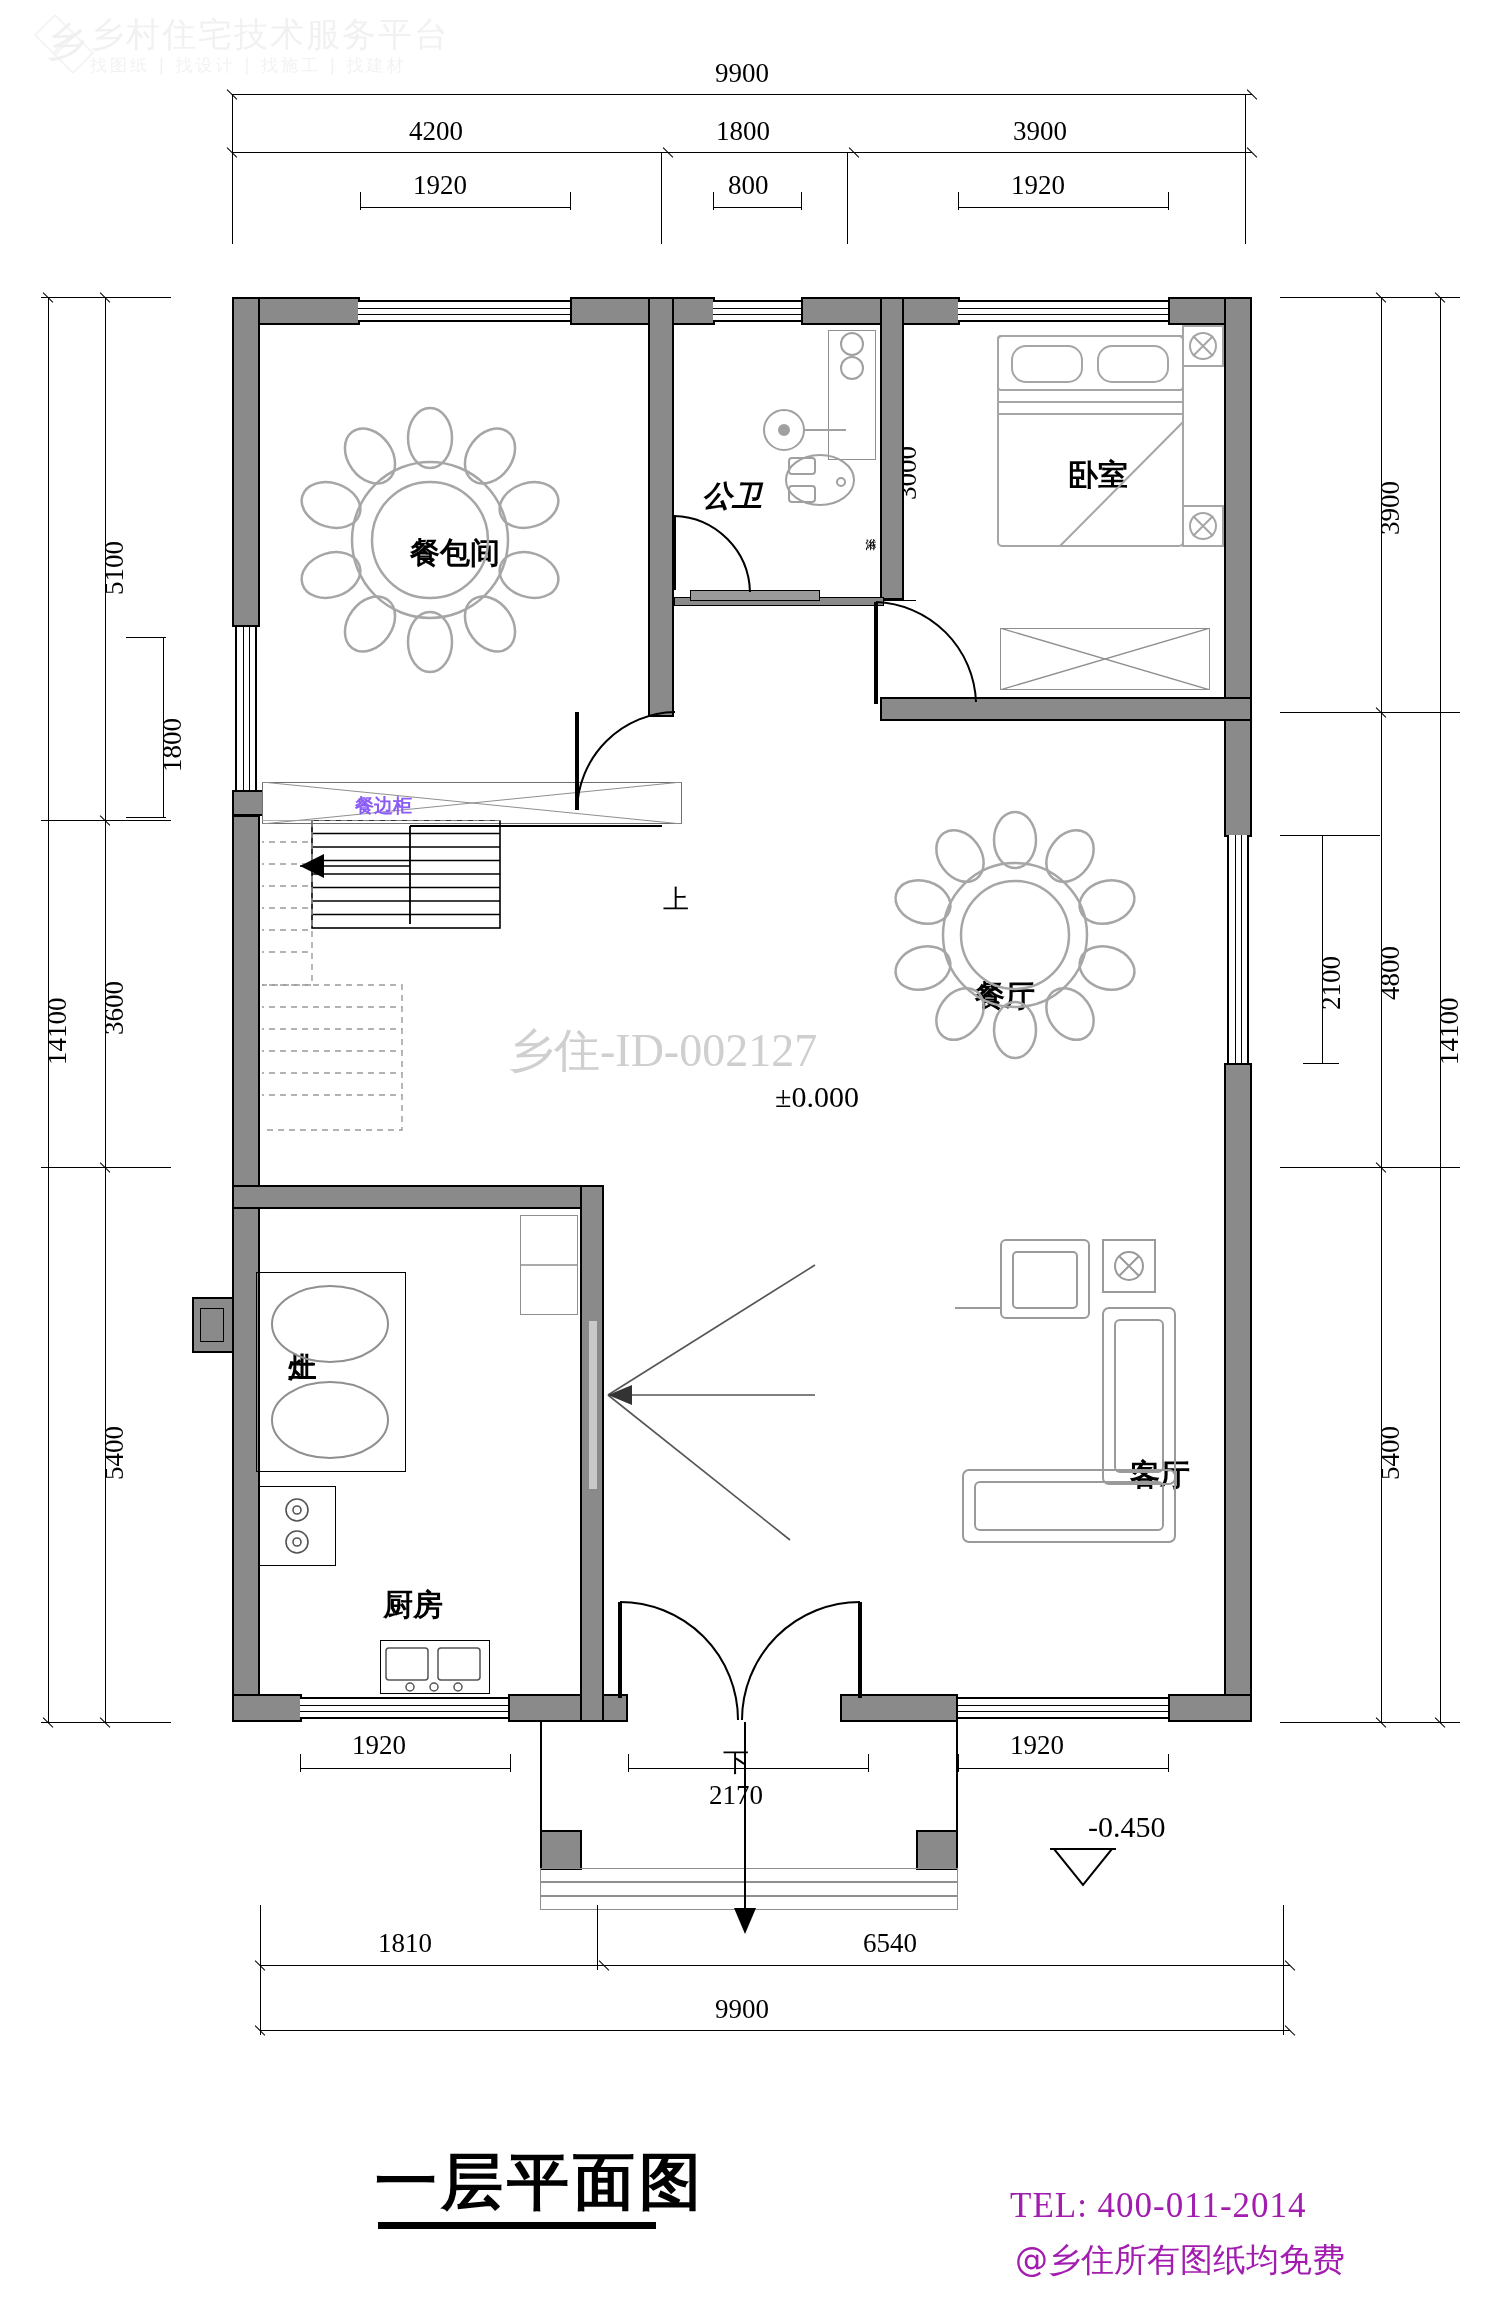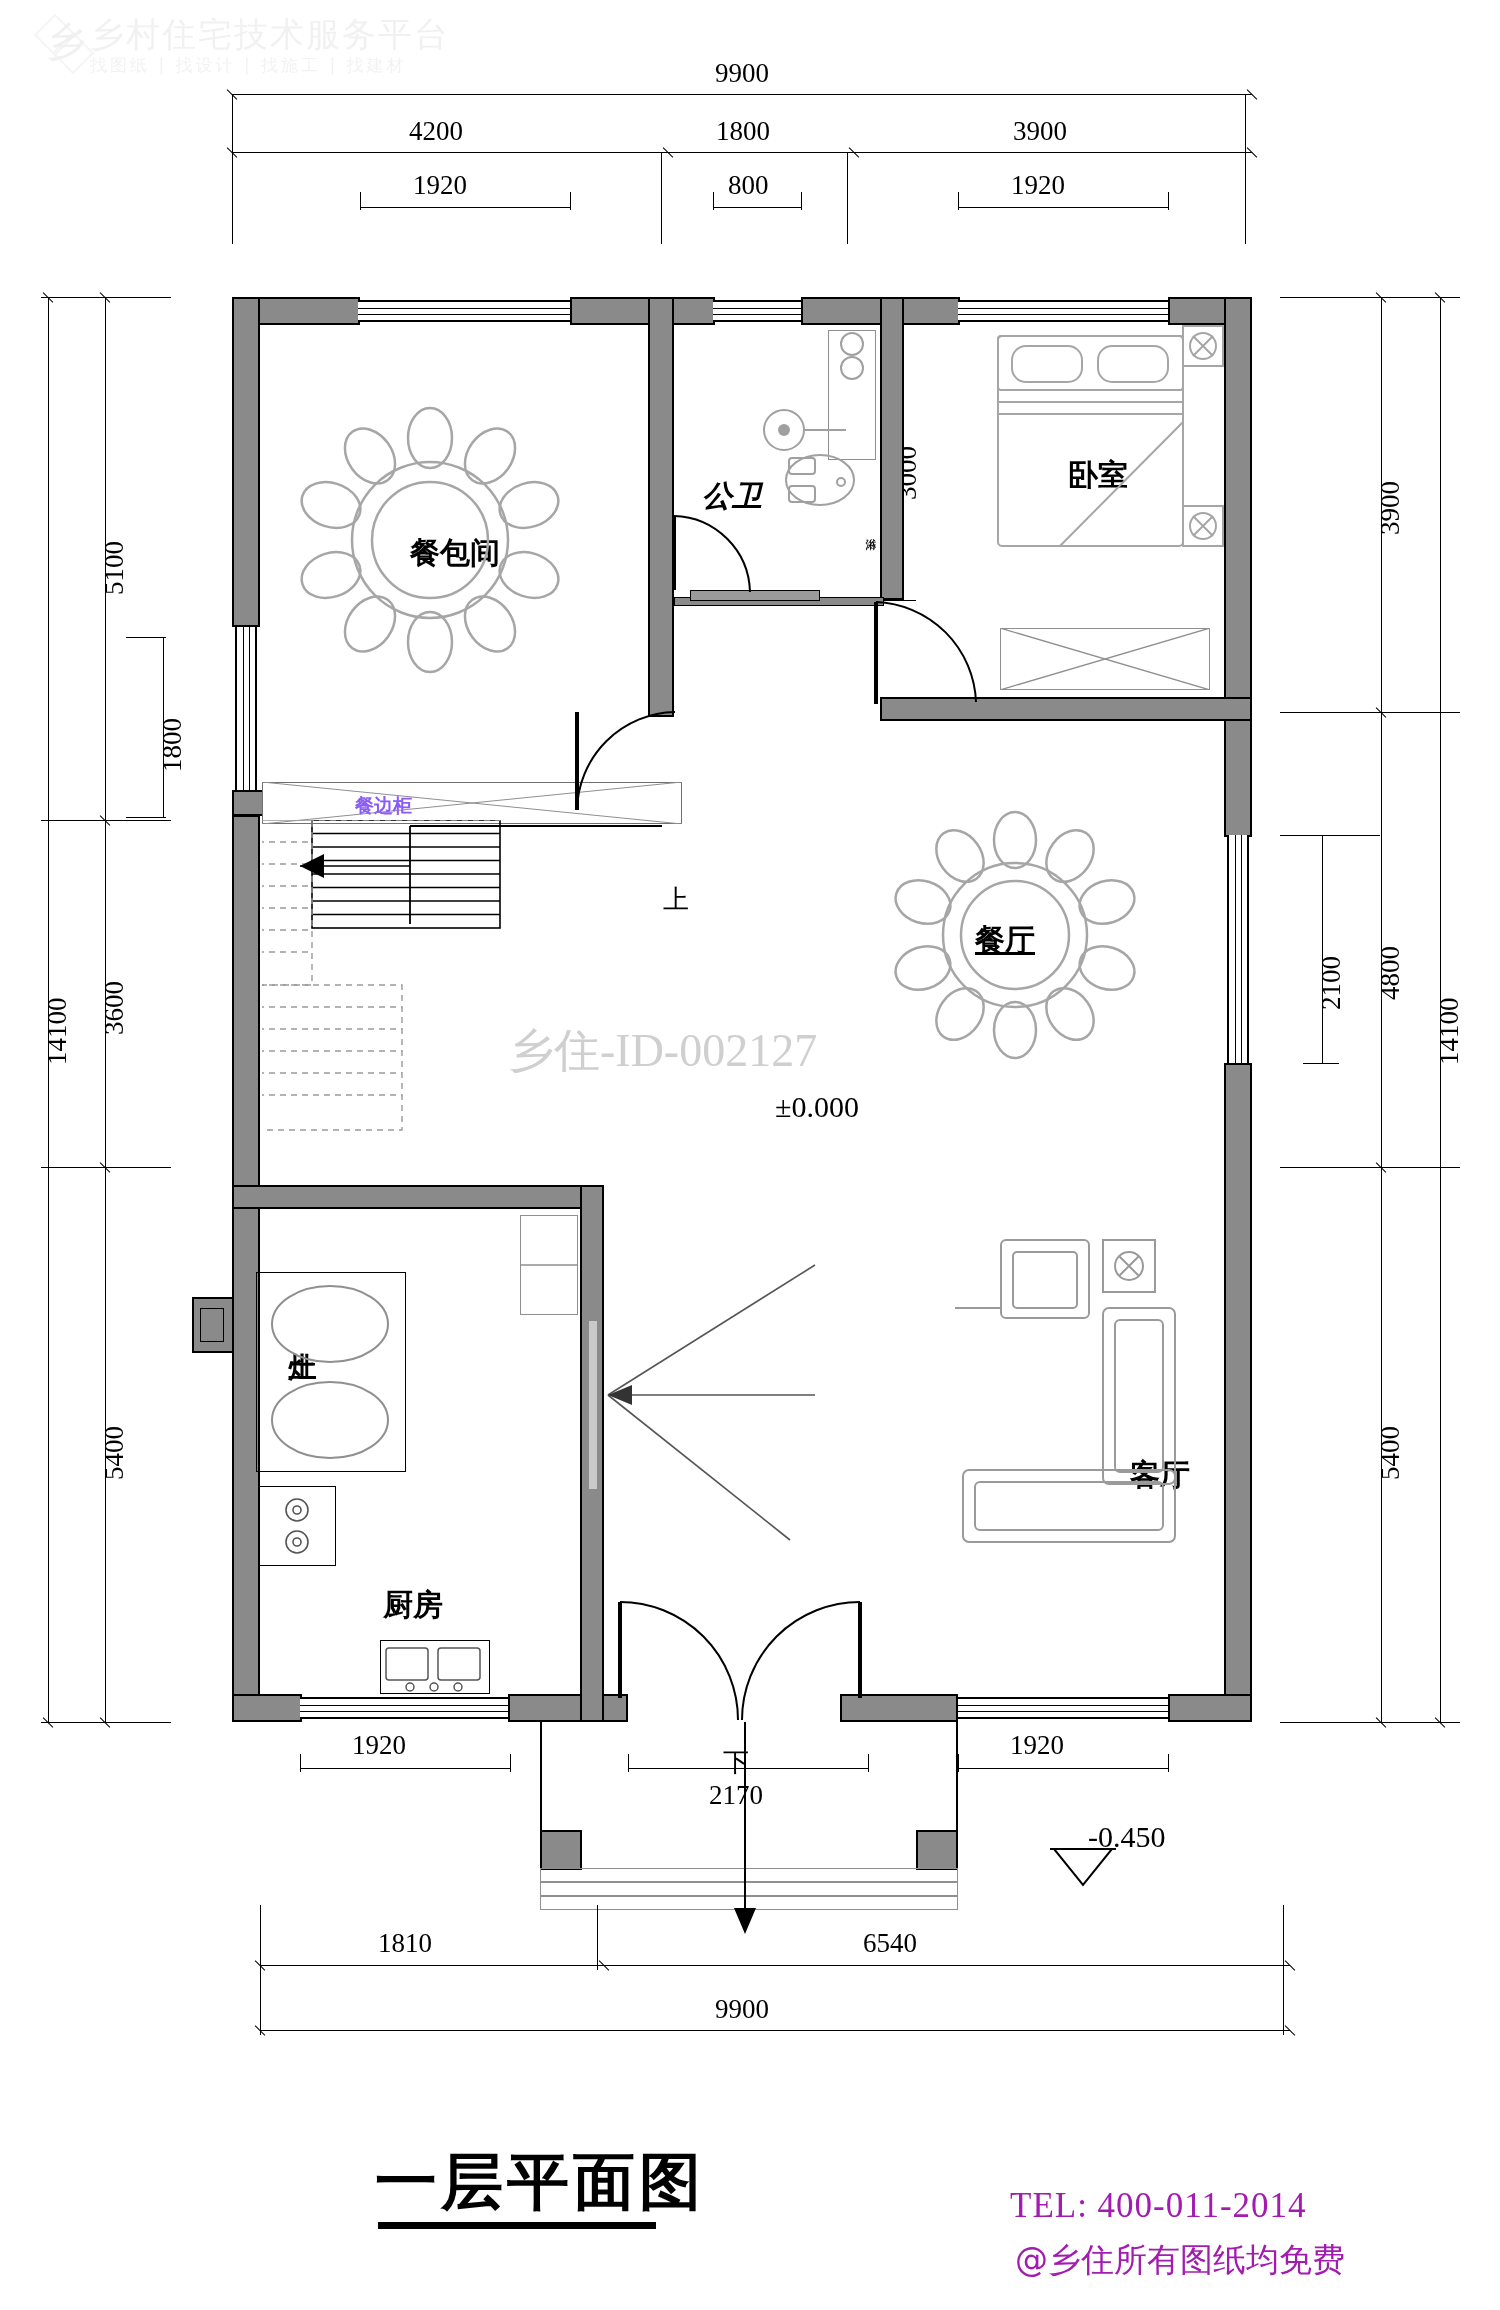--- a/index.html
+++ b/index.html
@@ -61,21 +61,21 @@
   
   .foot{position:absolute;color:#a21caf;white-space:nowrap;
         font-family:"Liberation Serif",serif;}
   #footTel{left:1010px;top:2186px;font-size:35px;letter-spacing:1px;}
   #footAt{left:1015px;top:2238px;font-size:33px;font-family:"DejaVu Sans",sans-serif;}
 
   
   #wmid{position:absolute;left:508px;top:1020px;font-size:46px;color:#cfcfcf;
         font-family:"Liberation Serif",serif;white-space:nowrap;}
   
-  .elev{position:absolute;font-size:30px;font-family:"Liberation Serif",serif;white-space:nowrap;margin-top:10px;}
+  .elev{position:absolute;font-size:30px;font-family:"Liberation Serif",serif;white-space:nowrap;}
 </style>
 </head>
 <body>
 
 <div id="brand" class="abs">
   <div class="diamond"></div>
   <div class="diamond2"></div>
   <div class="bz">乡</div>
   <div class="bt">乡村住宅技术服务平台</div>
   <div class="bs">找图纸 | 找设计 | 找施工 | 找建材</div>
@@ -215,21 +215,21 @@
 <div class="wall" style="left:916px;top:1830px;width:42px;height:40px;"></div>
 <div class="thin" style="left:540px;top:1868px;width:418px;height:14px;"></div>
 <div class="thin" style="left:540px;top:1882px;width:418px;height:14px;"></div>
 <div class="thin" style="left:540px;top:1896px;width:418px;height:14px;"></div>
 <div class="thin" style="left:540px;top:1722px;width:2px;height:110px;border:none;background:#000;"></div>
 <div class="thin" style="left:956px;top:1722px;width:2px;height:110px;border:none;background:#000;"></div>
 
 <div class="rlabel" style="left:410px;top:533px;">餐包间</div>
 <div class="rlabel" style="left:702px;top:476px;font-style:italic;">公卫</div>
 <div class="rlabel" style="left:1068px;top:455px;">卧室</div>
-<div class="rlabel" style="left:975px;top:920px;text-decoration:underline;">餐厅</div>
+<div class="rlabel" style="left:975px;top:976px;">餐厅</div>
 <div class="rlabel" style="left:383px;top:1585px;">厨房</div>
 <div class="rlabel" style="left:1130px;top:1455px;">客厅</div>
 
 <div class="thin" style="left:262px;top:782px;width:420px;height:42px;border-color:#6f6f6f;background:#fff;"></div>
 <svg class="abs" style="left:262px;top:782px;" width="420" height="42">
   <line x1="0" y1="0" x2="420" y2="42" stroke="#8f8f8f" stroke-width="1"></line>
   <line x1="0" y1="42" x2="420" y2="0" stroke="#8f8f8f" stroke-width="1"></line>
 </svg>
 <div class="rlabel-s" style="left:355px;top:793px;font-size:19px;">餐边柜</div>
 

